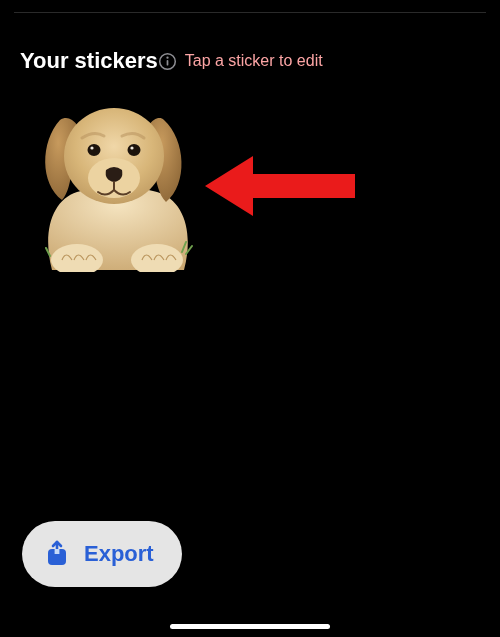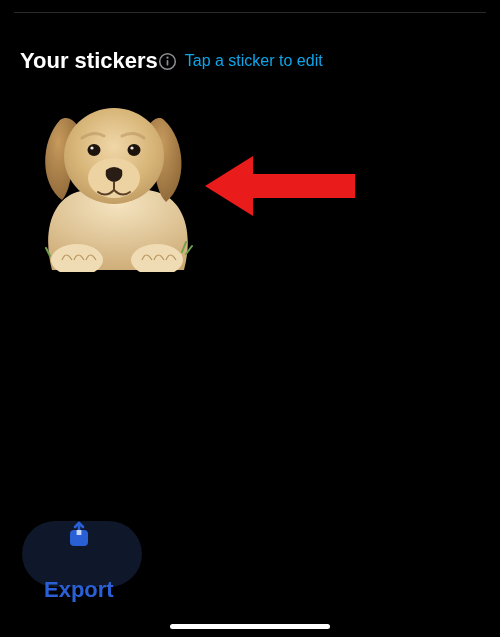--- a/index.html
+++ b/index.html
@@ -30,21 +30,21 @@
     }
     .header-title {
       color: #fff;
       font-size: 22px;
       font-weight: 700;
     }
     .header-hint {
       display: flex;
       align-items: center;
       gap: 8px;
-      color: #0ea5e9;
+      color: #fca5a5;
       font-size: 16px;
     }
     .header-hint svg { display: block; }
     .sticker-area {
       position: absolute;
       top: 92px;
       left: 22px;
       width: 190px;
       height: 180px;
     }
@@ -55,29 +55,28 @@
       left: 205px;
       width: 150px;
       height: 72px;
       pointer-events: none;
     }
     .arrow-annotation svg { width: 100%; height: 100%; display: block; }
     .export-button {
       position: absolute;
       left: 22px;
       bottom: 50px;
-      background: #0f172a;
+      background: #e5e5e5;
       border-radius: 34px;
       height: 66px;
       padding: 0 28px 0 22px;
       display: flex;
       align-items: center;
-      gap: 28px;
+      gap: 14px;
       cursor: pointer;
-      flex-direction: column;
     }
     .export-button svg { display: block; }
     .export-label {
       color: #2a60d6;
       font-size: 22px;
       font-weight: 600;
     }
     .home-indicator {
       position: absolute;
       bottom: 8px;

